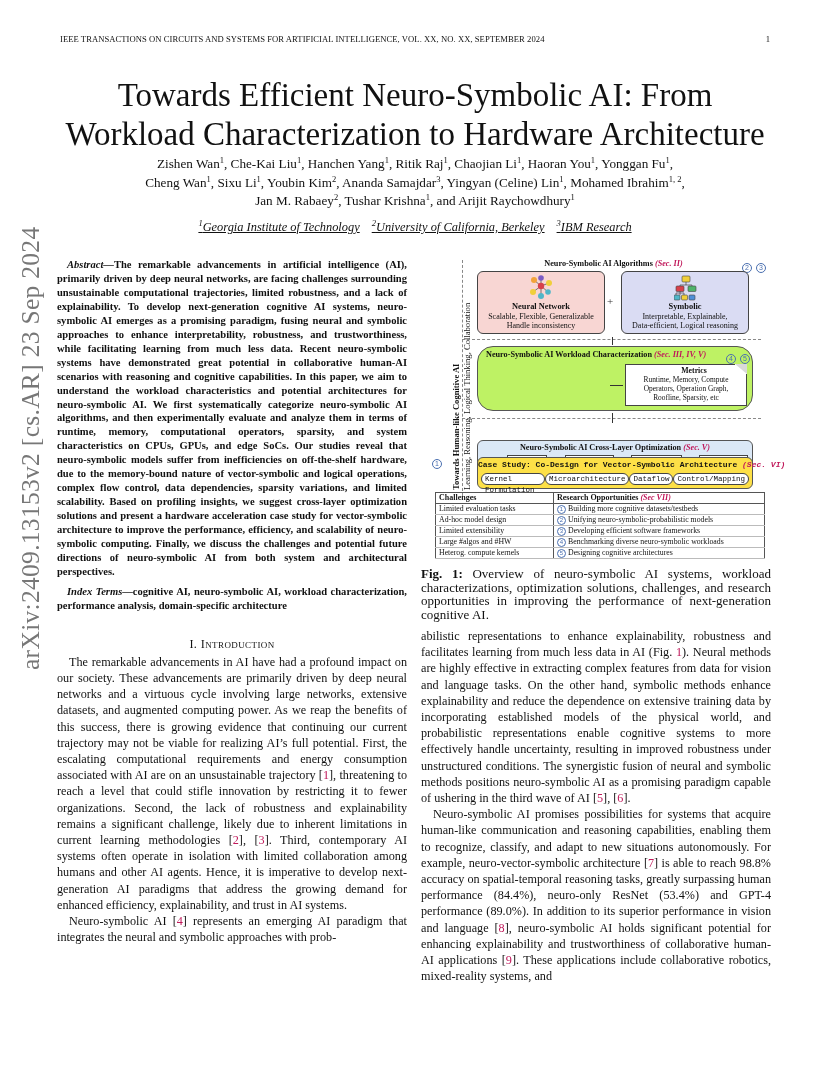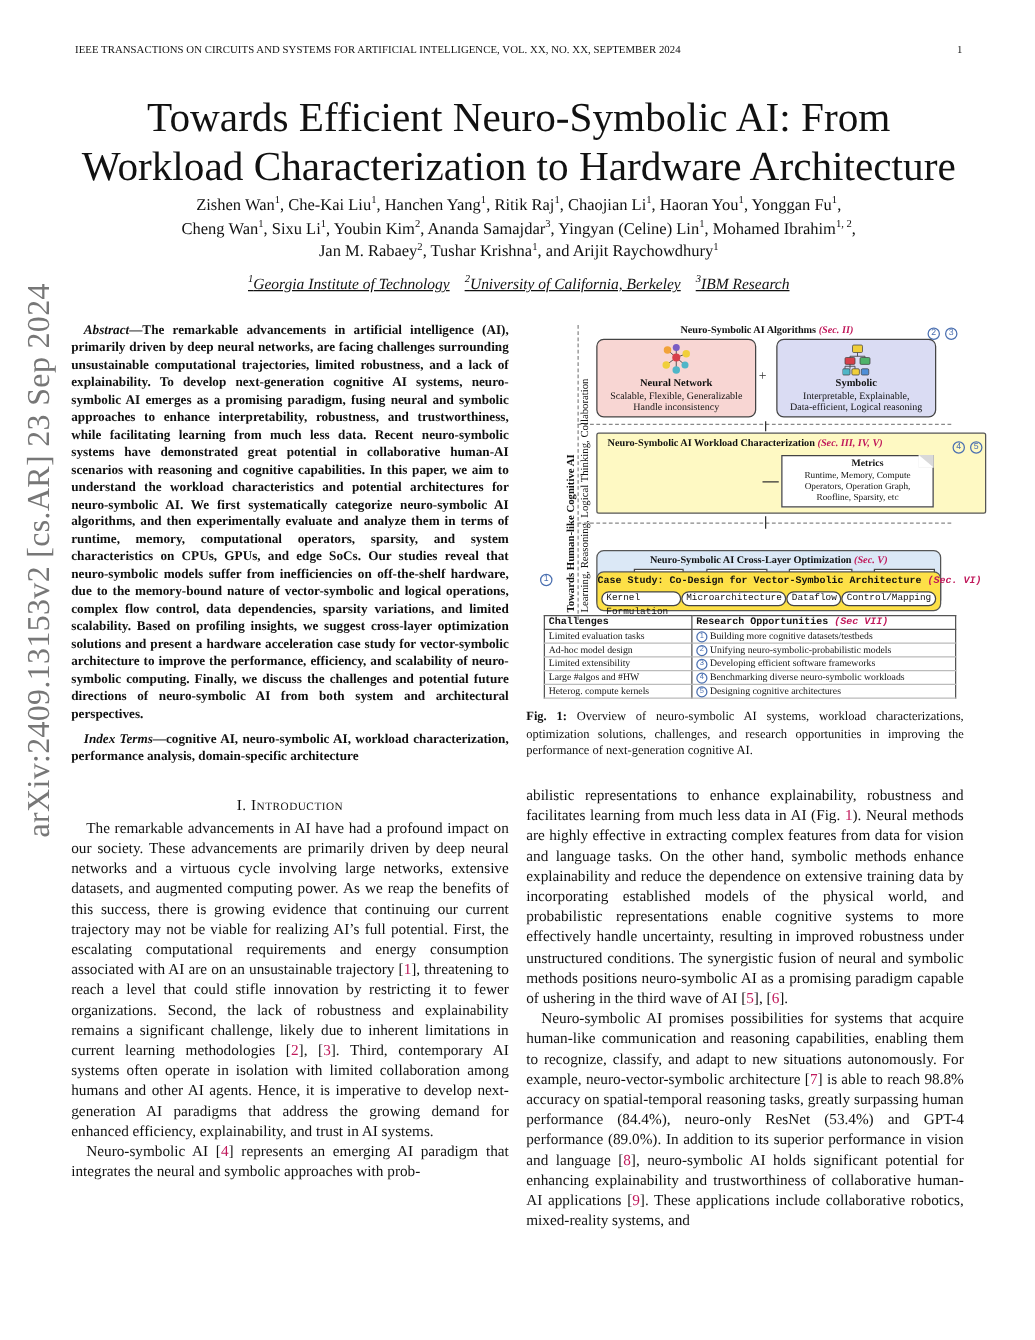--- a/index.html
+++ b/index.html
@@ -19,21 +19,21 @@
   .abstract { font-size: 10.55px; line-height: 13.95px; font-weight: bold; text-align: justify; text-indent: 10px; }
   .abstract .lead { font-style: italic; }
   .index-terms { margin-top: 6px; font-size: 10.55px; line-height: 13.95px; font-weight: bold; text-align: justify; text-indent: 10px; }
   .index-terms .lead { font-style: italic; }
   .section-heading { margin-top: 26px; text-align: center; font-size: 12.2px; letter-spacing: 0.4px; font-variant: small-caps; }
   .para { font-size: 12.2px; line-height: 16.2px; text-align: justify; text-indent: 12px; }
   .ref { color: #c0185a; }
 
   .col-right { position: absolute; left: 421px; top: 258px; width: 350px; }
   .figure { position: relative; width: 350px; height: 305px; }
-  .fig-caption { margin-top: 4px; font-size: 10px; line-height: 13.5px; text-align: justify; }
+  .fig-caption { margin-top: 4px; font-size: 13px; line-height: 13.5px; text-align: justify; }
   .fig-caption b { font-weight: bold; }
   .col-right .para-wrap { position: absolute; top: 370px; left: 0; width: 350px; }
 
   
   .side-label { position: absolute; left: 0; top: 0; width: 36px; height: 240px; }
   .side-label .rot { position: absolute; left: 30px; top: 232px; transform-origin: 0 0; transform: rotate(-90deg); white-space: nowrap; font-size: 8.6px; line-height: 11px; }
   .side-label .rot b { display: block; font-weight: bold; }
   .vdash { position: absolute; left: 41px; top: 2px; height: 236px; border-left: 1.3px dashed #888; }
   .hdash { position: absolute; left: 41px; width: 299px; border-top: 1.3px dashed #888; }
   .circ { display: inline-block; width: 10px; height: 10px; border: 1px solid #4a6fb0; border-radius: 50%; font-size: 7px; line-height: 8.5px; text-align: center; color: #4a6fb0; font-family: "Liberation Sans", sans-serif; vertical-align: middle; }
@@ -42,21 +42,21 @@
   .alg-title { position: absolute; top: 1px; left: 50px; width: 285px; text-align: center; font-size: 8.2px; font-weight: bold; }
   .alg-circles { position: absolute; top: 0px; right: 5px; }
   .nn-box { position: absolute; left: 56px; top: 13px; width: 128px; height: 63px; background: #f8d6d3; border: 1.2px solid #444; border-radius: 6px; text-align: center; font-size: 8px; line-height: 9.6px; padding-top: 30px; }
   .sym-box { position: absolute; left: 200px; top: 13px; width: 128px; height: 63px; background: #dadcf3; border: 1.2px solid #444; border-radius: 6px; text-align: center; font-size: 8px; line-height: 9.6px; padding-top: 30px; }
   .box-title { font-weight: bold; font-size: 8.4px; }
   .plus { position: absolute; left: 186px; top: 37px; font-size: 11px; color: #333; }
   .nn-icon { position: absolute; left: 50px; top: 3px; width: 26px; height: 26px; }
   .sym-icon { position: absolute; left: 52px; top: 3px; width: 24px; height: 26px; }
 
   .arrow-v { position: absolute; left: 191px; width: 1px; background: #333; }
-  .workload-box { position: absolute; left: 56px; top: 88px; width: 312px; height: 65px; background: #fef9c3; border: 1.2px solid #555; border-radius: 2px; }
+  .workload-box { position: absolute; left: 56px; top: 88px; width: 276px; height: 65px; background: #bef264; border: 1.2px solid #555; border-radius: 16px; }
   .wl-title { position: absolute; top: 3px; left: 8px; font-size: 8.2px; font-weight: bold; white-space: nowrap; }
   .wl-circles { position: absolute; top: 2px; right: 2px; }
   .hw-box { position: absolute; left: 6px; top: 17px; width: 124px; height: 42px; background: #fff; border: 1px solid #444; }
   .hw-title { text-align: center; font-size: 7.8px; font-weight: bold; margin-top: 1px; }
   .hw-items { display: flex; justify-content: space-around; margin-top: 1px; }
   .hw-item { text-align: center; font-size: 7.2px; }
   .chip { width: 15px; height: 13px; margin: 0 auto 1px; border-radius: 2px; }
   .metrics-box { position: absolute; left: 147px; top: 17px; width: 122px; height: 42px; background: #fff; border: 1px solid #444; text-align: center; font-size: 7.4px; line-height: 9px; padding-top: 1px; }
   .metrics-box .box-title { font-size: 7.8px; padding-left: 16px; }
   .dog-ear { position: absolute; right: -1px; top: -1px; width: 0; height: 0; border-left: 12px solid #fff; border-top: 10px solid #d9d9d9; }
@@ -68,21 +68,21 @@
   .xl-item { background: #fff; border: 1px solid #444; font-size: 7.8px; padding: 0 5px; height: 12px; line-height: 11px; }
   .xl-arrow { flex: 1; border-top: 1px solid #333; margin: 0 2px; }
   .case-box { position: absolute; left: 56px; top: 199px; width: 276px; height: 32px; background: #fde047; border: 1.2px solid #555; border-radius: 6px; font-family: Liberation Mono, monospace; }
   .case-title { text-align: center; font-size: 8px; font-weight: bold; margin-top: 2px; white-space: nowrap; }
   .case-items { position: absolute; top: 15px; left: 3px; right: 3px; display: flex; justify-content: space-between; }
   .case-item { background: #fff; border: 1px solid #444; border-radius: 7px; font-size: 7.5px; padding: 0 3px; height: 12px; line-height: 11px; }
   .circ-one { position: absolute; left: 11px; top: 201px; }
 
   .ch-table { position: absolute; left: 14px; top: 234px; width: 330px; border-collapse: collapse; font-size: 7.8px; }
   .ch-table td, .ch-table th { border: 1px solid #555; padding: 0 3px; height: 11px; line-height: 10px; text-align: left; white-space: nowrap; }
-  .ch-table th { font-weight: bold; font-size: 8px; font-family: Liberation Mono, monospace; }
+  .ch-table th { font-weight: bold; font-size: 8px; }
   .ch-table td:first-child, .ch-table th:first-child { width: 118px; border-right: 1px solid #555; }
   .ch-table tr.body td { border-top: 1px solid #bbb; border-bottom: 1px solid #bbb; }
   .ch-table .circ { width: 9px; height: 9px; font-size: 6px; line-height: 7.5px; margin-right: 2px; }
 </style>
 </head>
 <body>
 
 <div class="running-header">
   <span>IEEE TRANSACTIONS ON CIRCUITS AND SYSTEMS FOR ARTIFICIAL INTELLIGENCE, VOL. XX, NO. XX, SEPTEMBER 2024</span>
   <span>1</span>

